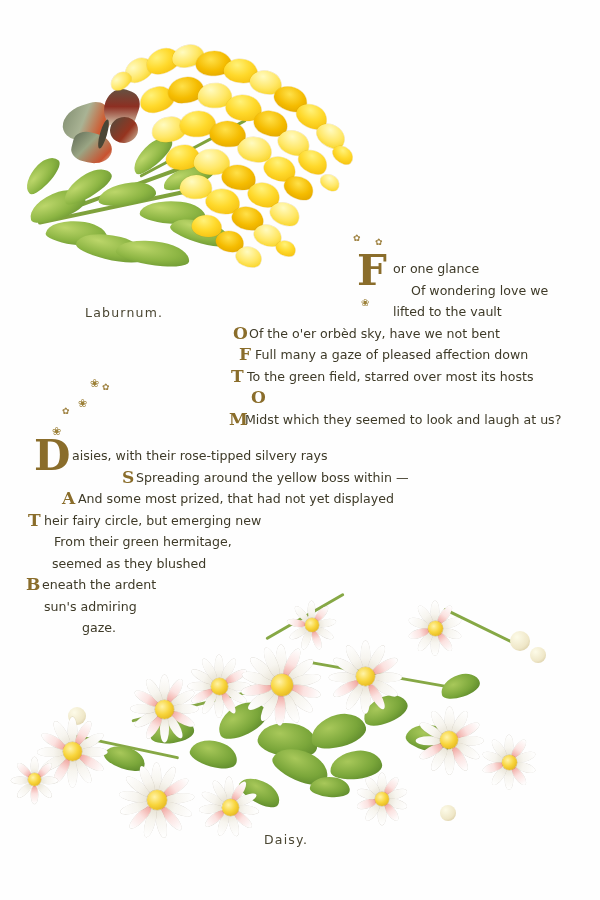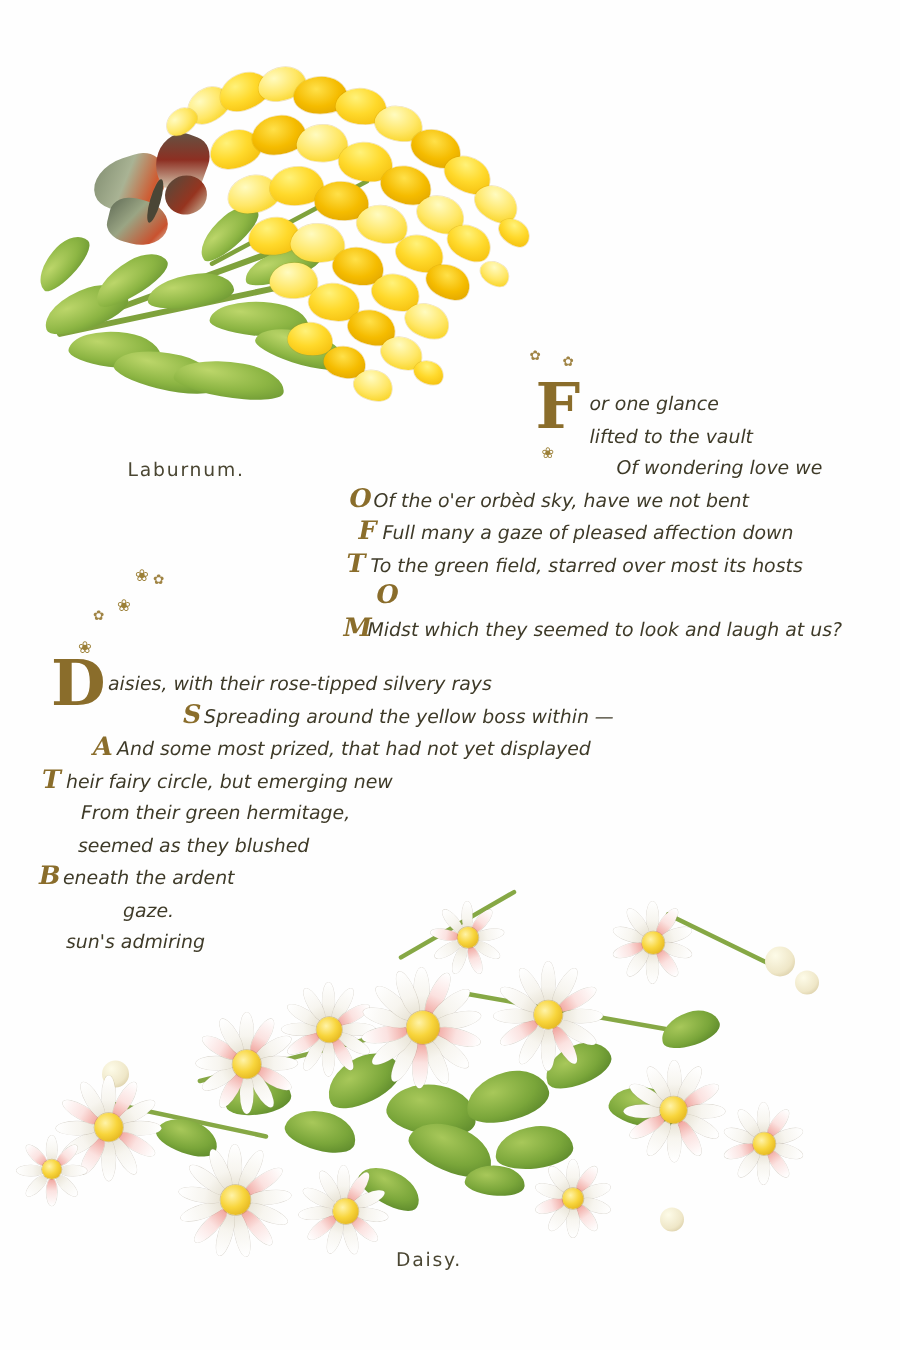--- a/index.html
+++ b/index.html
@@ -101,21 +101,21 @@
 
   
   .poem {
     position: absolute;
     color: #3e3a28;
     font-family: "DejaVu Sans", sans-serif;
     font-size: 12.6px;
     line-height: 21.5px;
     white-space: nowrap;
   }
-  .poem .ln { position: relative; height: 21.5px; font-style: italic; }
+  .poem .ln { position: relative; height: 21.5px; }
 
   #stanza1 { left: 225px; top: 258px; width: 360px; }
   #stanza2 { left: 18px; top: 445px; width: 430px; }
 
   
   .initial {
     position: absolute;
     font-family: "DejaVu Serif", serif;
     color: #8a6d2b;
     font-weight: bold;
@@ -226,22 +226,22 @@
   <div class="caption" style="left:85px; top:305px;">Laburnum.</div>
 
   <div class="poem" id="stanza1">
 
     <div class="initial bigcap" style="left:132px; top:-8px;">F</div>
     <div class="orn" style="left:128px; top:-24px;">✿</div>
     <div class="orn" style="left:150px; top:-20px;">✿</div>
     <div class="vine" style="left:136px; top:34px;">❀</div>
 
     <div class="ln" style="padding-left:168px;">or one glance</div>
+    <div class="ln" style="padding-left:186px;">Of wondering love we</div>
     <div class="ln" style="padding-left:168px;">lifted to the vault</div>
-    <div class="ln" style="padding-left:186px;">Of wondering love we</div>
 
     <div class="ln" style="padding-left:24px; position:relative;">
       <span class="initial smallcap" style="position:absolute; left:8px; top:2px;">O</span>
       <span>Of the o'er orbèd sky, have we not bent</span>
     </div>
     <div class="ln" style="padding-left:30px; position:relative;">
       <span class="initial smallcap" style="position:absolute; left:14px; top:2px;">F</span>
       <span>Full many a gaze of pleased affection down</span>
     </div>
     <div class="ln" style="padding-left:22px; position:relative;">
@@ -284,22 +284,22 @@
     </div>
 
     <div class="ln" style="padding-left:36px;">From their green hermitage,</div>
     <div class="ln" style="padding-left:34px;">seemed as they blushed</div>
 
     <div class="ln" style="padding-left:24px; position:relative;">
       <span class="initial smallcap" style="position:absolute; left:8px; top:2px;">B</span>
       <span>eneath the ardent</span>
     </div>
 
+    <div class="ln" style="padding-left:26px;">sun's admiring</div>
     <div class="ln" style="padding-left:64px;">gaze.</div>
-    <div class="ln" style="padding-left:26px;">sun's admiring</div>
   </div>
 
   <div class="illus" id="daisycluster">
 
     <div class="d-stem" style="left:120px; top:150px; width:120px; height:3px; transform:rotate(-14deg);"></div>
     <div class="d-stem" style="left:300px; top:120px; width:160px; height:3px; transform:rotate(10deg);"></div>
     <div class="d-stem" style="left:250px; top:60px;  width:90px;  height:3px; transform:rotate(-30deg);"></div>
     <div class="d-stem" style="left:60px;  top:190px; width:110px; height:3px; transform:rotate(12deg);"></div>
     <div class="d-stem" style="left:430px; top:70px;  width:80px;  height:3px; transform:rotate(26deg);"></div>
 

